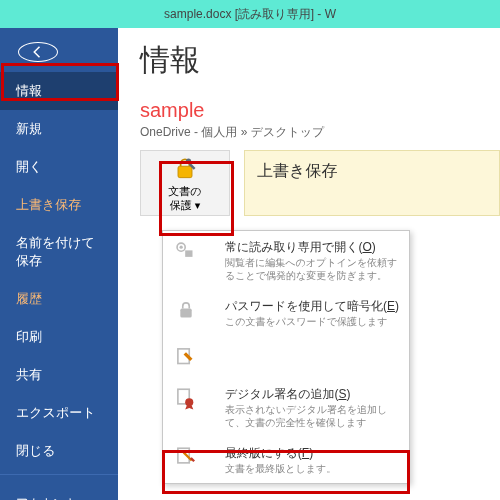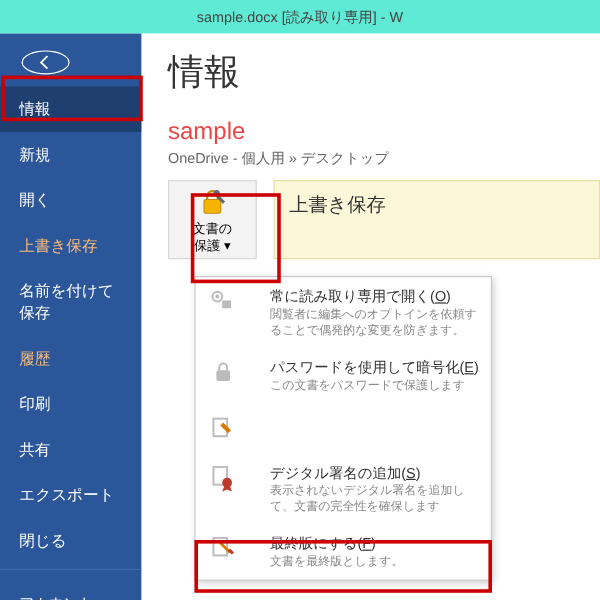--- a/index.html
+++ b/index.html
@@ -13,21 +13,21 @@
 .side-item.active{background:#1e3f6f}
 .side-item.disabled{color:#fdba74}
 .side-item.small{font-size:12px;padding:8px 16px}
 .side-sep{height:1px;background:#3d6ab0;margin:4px 0}
 .red-box{border:3px solid #c00;position:absolute}
 .main{flex:1;padding:12px 0 0 22px;position:relative;background:#fff}
 .page-title{font-size:30px;font-weight:300;color:#333;margin-bottom:18px}
 .doc-name{font-size:20px;color:#ef4444;margin-bottom:2px}
 .doc-path{font-size:12px;color:#666;margin-bottom:9px}
 .protect-row{display:flex;gap:14px}
-.protect-btn{width:74px;height:66px;background:#f3f3f3;border:1px solid #d8d8d8;display:flex;flex-direction:column;align-items:center;justify-content:center;font-size:11px;cursor:pointer;line-height:1.3}
+.protect-btn{width:90px;height:66px;background:#f3f3f3;border:1px solid #d8d8d8;display:flex;flex-direction:column;align-items:center;justify-content:center;font-size:11px;cursor:pointer;line-height:1.3}
 .protect-btn svg{width:28px;height:28px;margin-bottom:2px}
 .protect-info{flex:1;background:#fdf7d9;padding:10px 12px;border:1px solid #e8dfa8}
 .protect-info-title{font-size:16px;color:#333;margin-bottom:4px}
 .protect-info-body{font-size:11px;color:#555}
 .dropdown{position:absolute;top:230px;left:162px;width:248px;background:#fff;border:1px solid #c8c8c8;box-shadow:2px 2px 6px rgba(0,0,0,.2)}
 .dd-item{display:flex;padding:8px 10px;gap:26px;cursor:pointer}
 .dd-icon{width:26px;height:26px;flex-shrink:0}
 .dd-text{flex:1}
 .dd-title{font-size:12px;color:#333}
 .dd-title u{text-decoration:underline}

